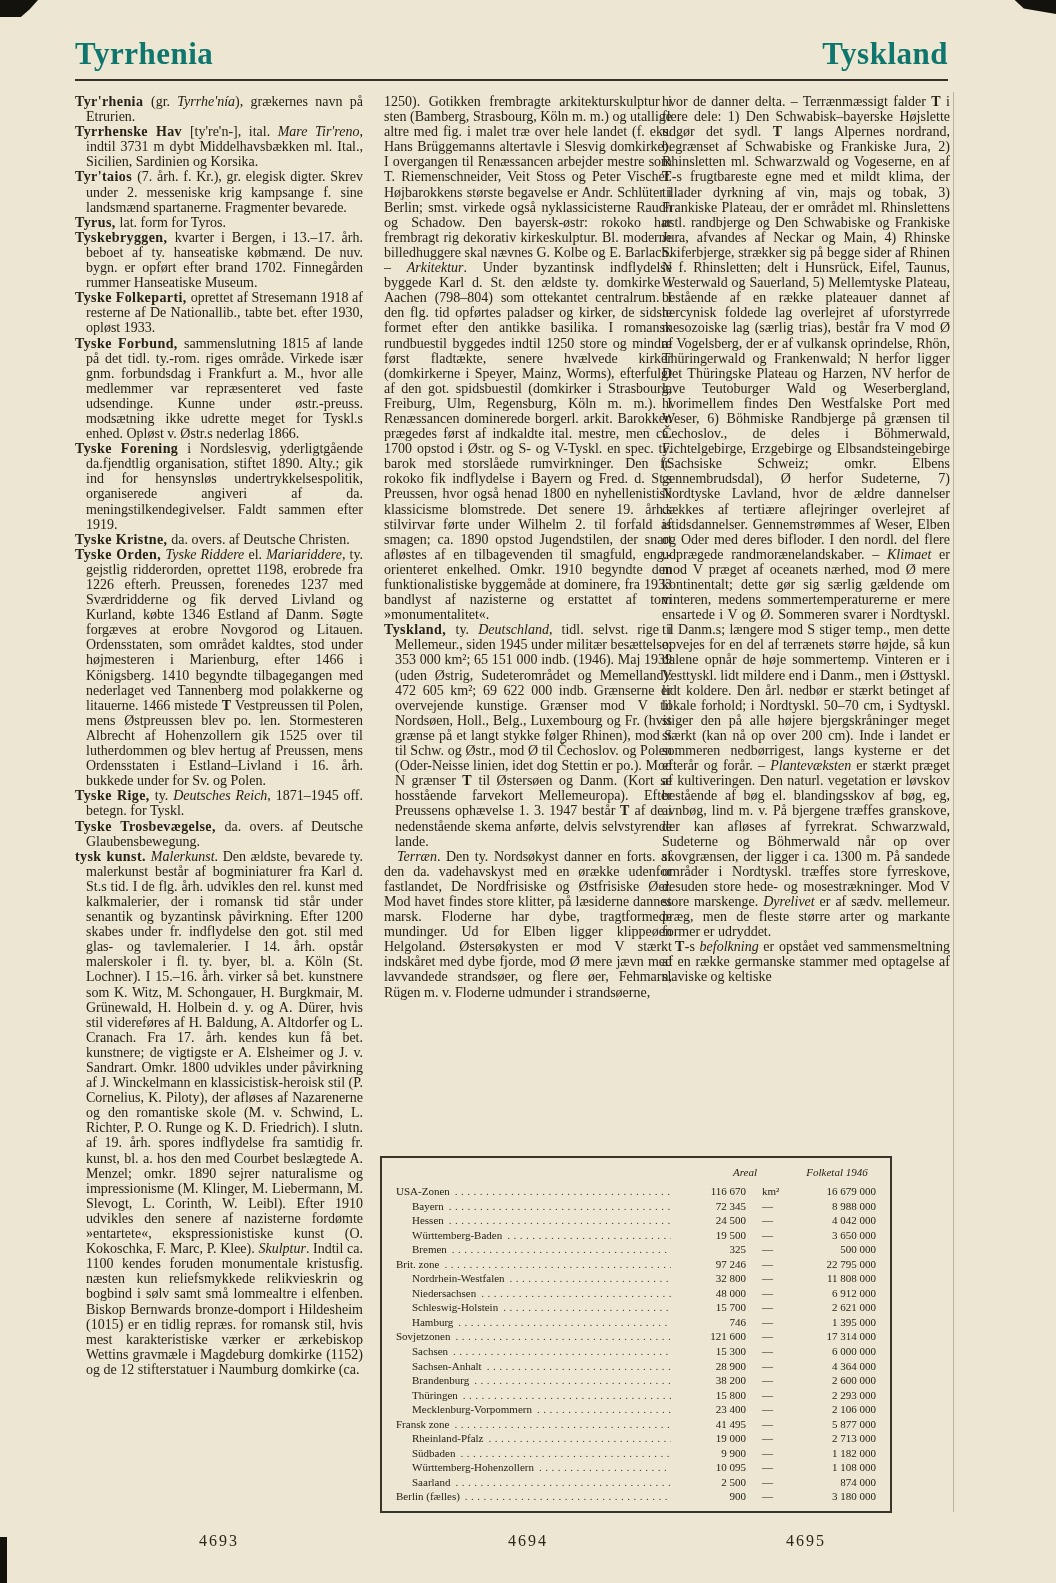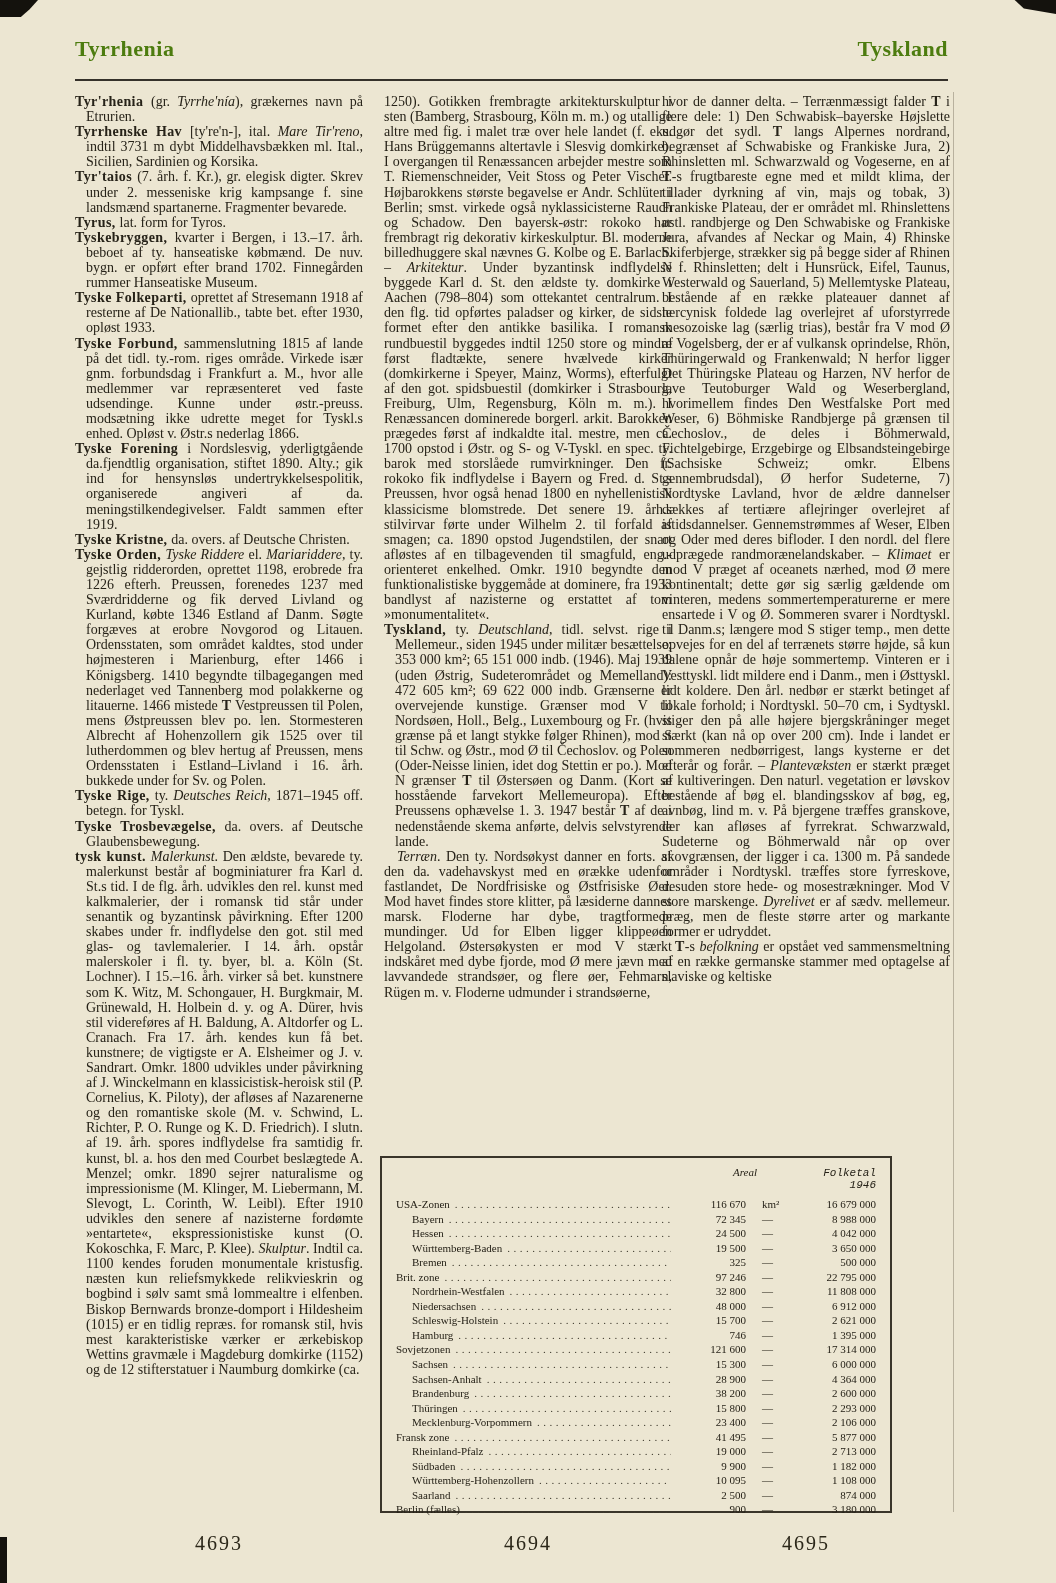--- a/index.html
+++ b/index.html
@@ -1,48 +1,48 @@
 <!DOCTYPE html>
 <html lang="da"><head>
 <meta charset="utf-8">
 <style>
   html,body{margin:0;padding:0;background:#8a8578;}
   .page{position:relative;width:1056px;height:1583px;background:#ece6d2;overflow:hidden;
         font-family:"Liberation Serif","DejaVu Serif",serif;color:#262218;}
   
   .runhead{position:absolute;left:75px;top:36px;width:873px;display:flex;justify-content:space-between;
-           font-weight:700;font-size:22px;letter-spacing:.5px;color:#4d7c0f;}
+           font-weight:700;font-size:31px;letter-spacing:.5px;color:#0f766e;}
   .rule{position:absolute;left:75px;top:79px;width:873px;height:2px;background:#35312a;}
   
   .col{position:absolute;width:288px;text-align:justify;font-size:14px;line-height:15.1px;overflow:hidden;}
   #col1{left:75px;top:94px;height:1420px;}
   #col2{left:384px;top:94px;height:1044px;}
   #col3{left:662px;top:94px;height:1060px;}
   .para{margin:0;padding-left:11px;text-indent:-11px;}
   .para.cont{padding-left:0;text-indent:0;}
   .para.ind{padding-left:0;text-indent:13px;}
   .r-b{font-weight:700;letter-spacing:.4px;}
   .r-i{font-style:italic;}
   
   .stats{position:absolute;left:380px;top:1156px;width:512px;height:357px;border:2px solid #3a352a;
          box-sizing:border-box;padding:6px 14px 4px 14px;font-size:11px;}
   .t-head{display:flex;align-items:baseline;font-style:italic;padding:2px 0 6px 0;}
   .t-spacer{flex:1;}
   .th-areal{width:106px;text-align:center;}
-  .th-folk{width:78px;text-align:right;font-family:Liberation Mono, monospace;}
+  .th-folk{width:78px;text-align:center;}
   .t-row{display:flex;align-items:baseline;line-height:14.55px;}
   .t-row.sub{padding-left:16px;}
   .t-label{flex:none;white-space:nowrap;}
   .t-dots{flex:1;overflow:hidden;white-space:nowrap;margin:0 5px;color:#3f3a2e;font-size:11px;letter-spacing:3.5px;}
   .t-dots::after{content:"..........................................................................................................";}
   .t-num{width:70px;text-align:right;flex:none;white-space:nowrap;}
   .t-unit{width:36px;text-align:left;padding-left:16px;flex:none;white-space:nowrap;}
   .t-folk{width:78px;text-align:right;flex:none;white-space:nowrap;}
   
-  .pagenum{position:absolute;top:1532px;width:288px;text-align:center;font-size:20px;letter-spacing:2px;color:#2b2719;}
+  .pagenum{position:absolute;top:1532px;width:288px;text-align:center;font-size:16px;letter-spacing:2px;color:#2b2719;}
   #pn1{left:75px;} #pn2{left:384px;} #pn3{left:662px;}
   
   .art{position:absolute;background:#14120d;}
   .art.tl{left:0;top:0;width:38px;height:17px;clip-path:polygon(0 0,100% 0,78% 55%,55% 100%,0 100%);}
   .art.tr{left:1010px;top:0;width:46px;height:14px;clip-path:polygon(10% 0,100% 0,100% 100%,30% 60%);}
   .art.bl{left:0;top:1537px;width:7px;height:46px;}
   .gutter{position:absolute;left:953px;top:92px;width:1px;height:1420px;background:rgba(62,56,40,.30);}
 </style>
 </head>
 <body>

